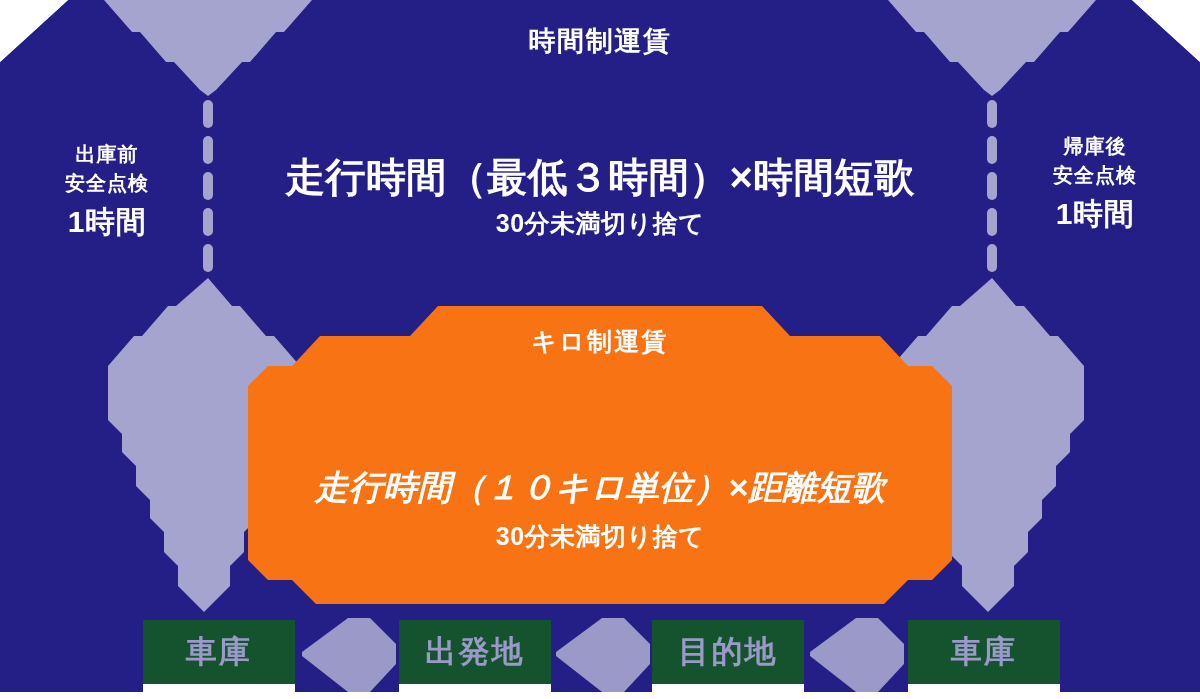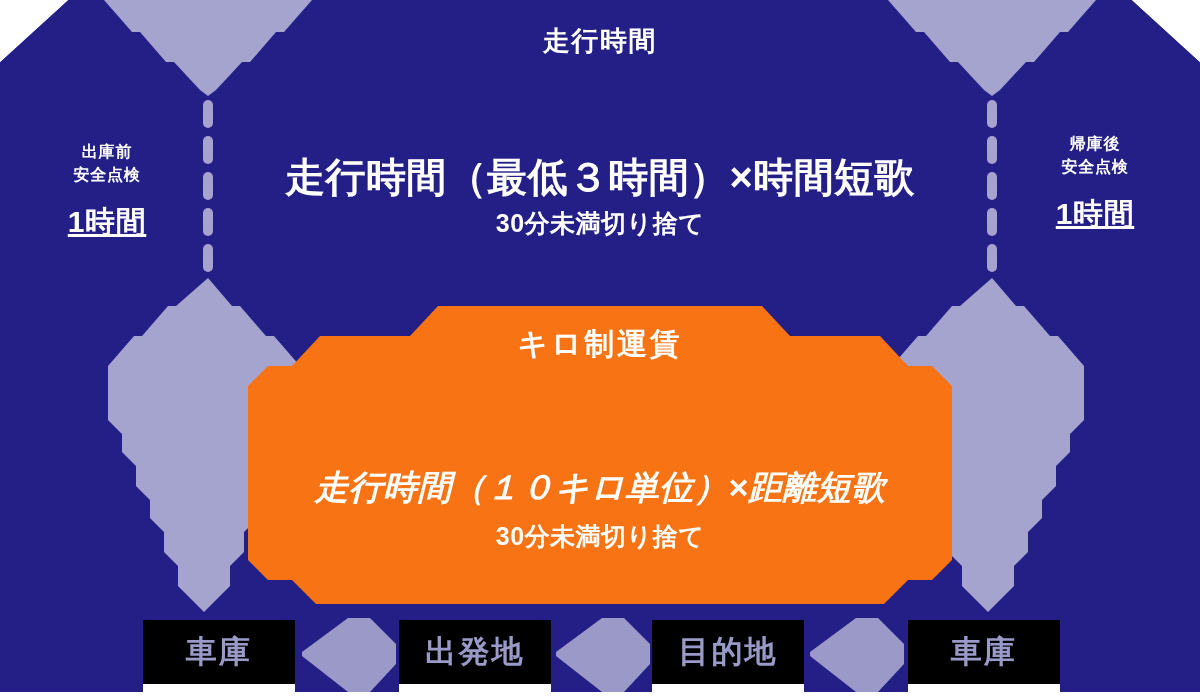--- a/index.html
+++ b/index.html
@@ -65,39 +65,38 @@
     width: 190px;
     text-align: center;
     color: #ffffff;
     font-weight: bold;
     pointer-events: none;
   }
   #side-left  { left: 12px;  top: 140px; }
   #side-right { left: 1000px; top: 132px; }
   .side-line {
     display: block;
-    font-size: 16px;
+    font-size: 20px;
     line-height: 1.45;
     letter-spacing: 0.05em;
   }
   .side-hours {
     display: block;
     font-size: 30px;
     line-height: 1.35;
-    margin-top: 16px;
+    margin-top: 4px;
     letter-spacing: 0.02em;
-    text-decoration: underline;
   }
 
   
   #km-title {
     left: 360px;
     top: 325px;
     width: 480px;
-    font-size: 30px;
+    font-size: 25px;
     letter-spacing: 0.09em;
   }
   #km-formula {
     left: 210px;
     top: 466px;
     width: 780px;
     font-size: 34px;
     letter-spacing: 0.01em;
     font-style: italic;
   }
@@ -105,21 +104,21 @@
     left: 210px;
     top: 520px;
     width: 780px;
     font-size: 25px;
   }
 
   
   .node-box {
     position: absolute;
     height: 64px;
-    background: #000000;
+    background: #14532d;
     display: flex;
     align-items: center;
     justify-content: center;
     color: #9a9ac8;
     font-size: 31px;
     font-weight: bold;
     letter-spacing: 0.07em;
     top: 620px;
   }
   #node-0 { left: 143px; width: 152px; }
@@ -198,21 +197,21 @@
     <rect x="399" y="620" width="152" height="72" fill="#ffffff"></rect>
     <rect x="652" y="620" width="152" height="72" fill="#ffffff"></rect>
     <rect x="908" y="620" width="152" height="72" fill="#ffffff"></rect>
 
     <rect x="0" y="692" width="1200" height="7" fill="#ffffff"></rect>
 
     <path fill="#ffffff" d="M 0 0 L 68 0 L 0 62 Z"></path>
     <path fill="#ffffff" d="M 1200 0 L 1132 0 L 1200 62 Z"></path>
   </svg>
 
-  <div class="txt" id="hourly-title">走行時間</div>
+  <div class="txt" id="hourly-title">時間制運賃</div>
 
   <div class="txt" id="hourly-formula">走行時間（最低３時間）×時間短歌</div>
 
   <div class="txt" id="hourly-note">30分未満切り捨て</div>
 
   <div class="side-block" id="side-left">
     <span class="side-line">出庫前</span>
     <span class="side-line">安全点検</span>
     <span class="side-hours">1時間</span>
   </div>

